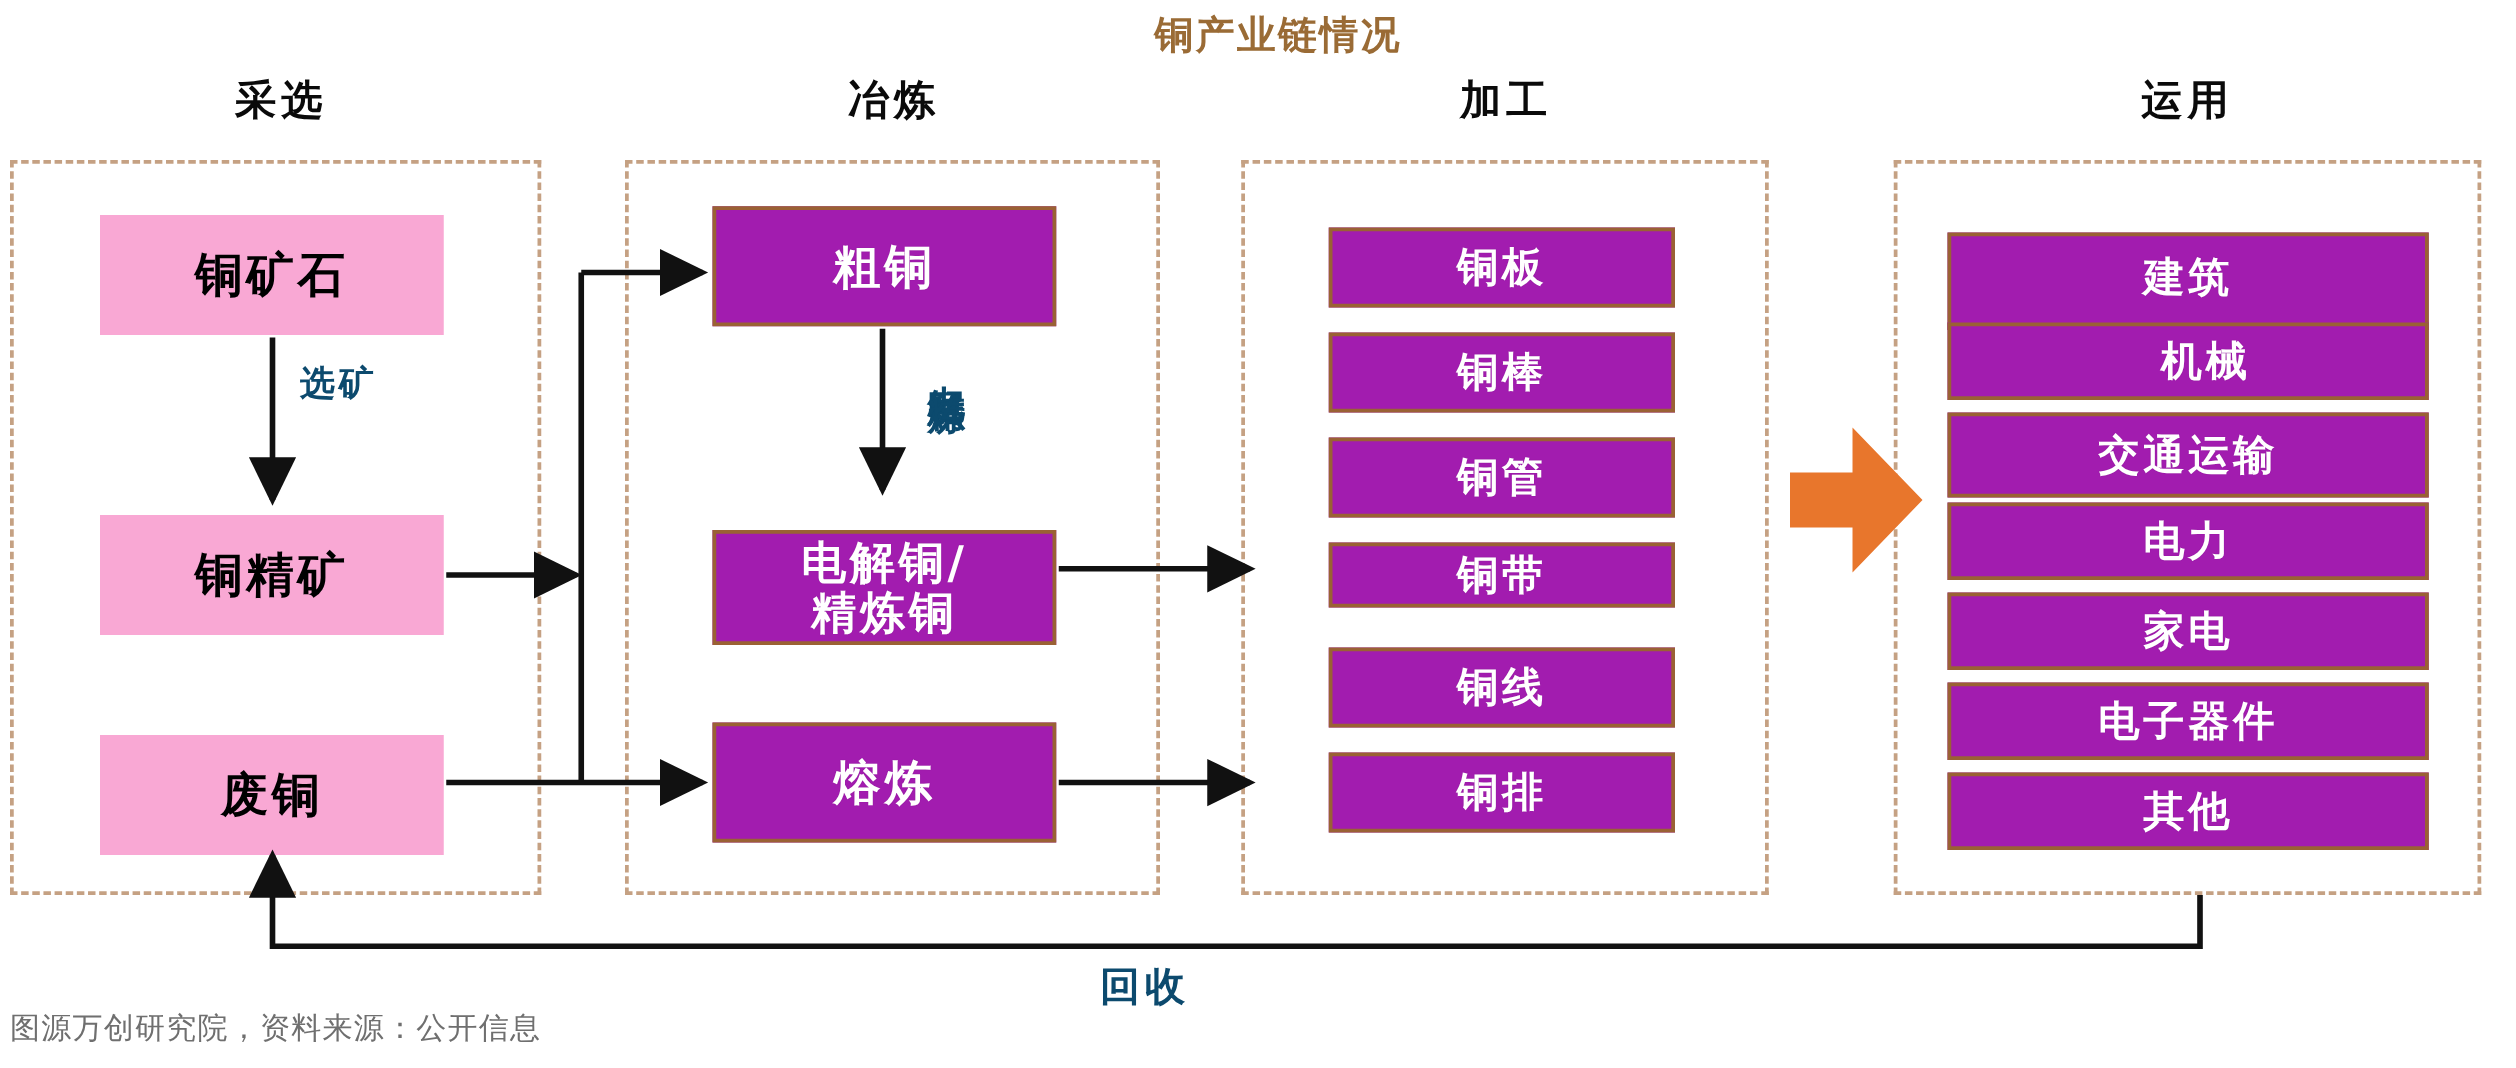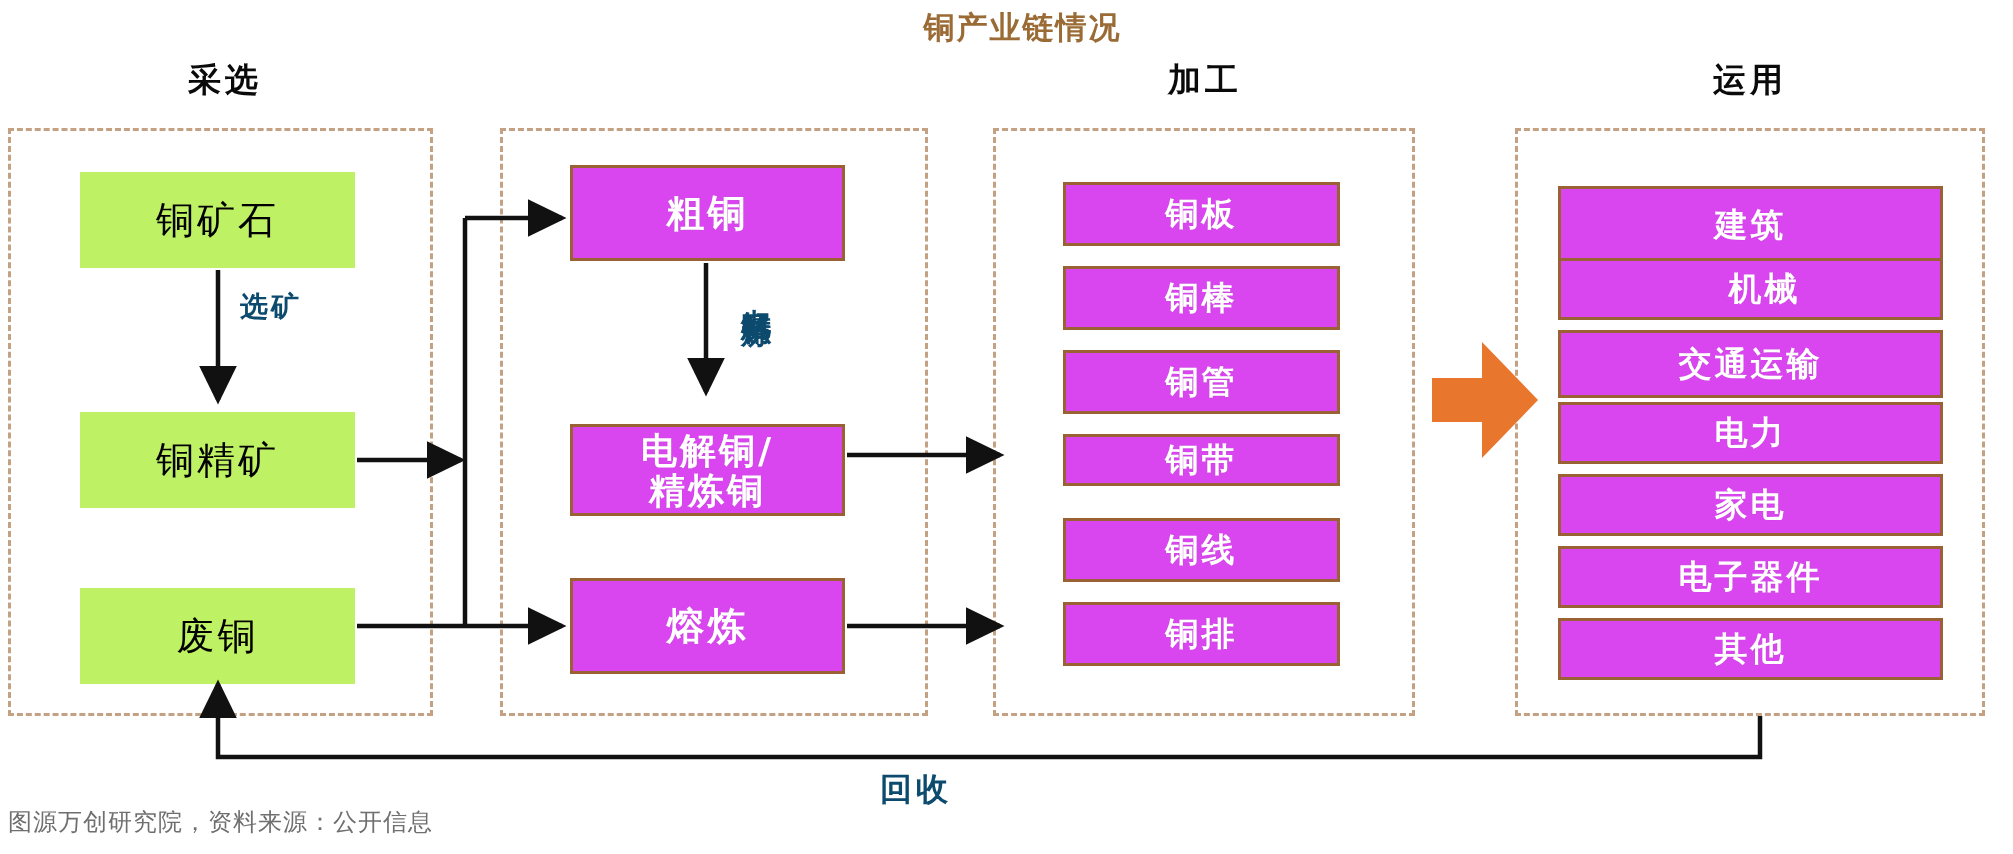--- a/index.html
+++ b/index.html
@@ -22,27 +22,27 @@
     letter-spacing:4px;font-family:"DejaVu Serif","Liberation Serif",serif;
   }
 
   
   .panel{
     position:absolute;border:3px dashed #c5a183;box-sizing:border-box;background:transparent;
   }
 
   
   .gbox{
-    position:absolute;background:#bef264;box-sizing:border-box;
+    position:absolute;background:#f9a8d4;box-sizing:border-box;
     display:flex;align-items:center;justify-content:center;
-    color:#000;font-weight:400;letter-spacing:3px;
+    color:#000;font-weight:700;letter-spacing:3px;
     font-family:"DejaVu Serif","Liberation Serif",serif;
   }
   .cbox{
-    position:absolute;background:#d946ef;border:3px solid #9a6134;box-sizing:border-box;
+    position:absolute;background:#a21caf;border:3px solid #9a6134;box-sizing:border-box;
     display:flex;align-items:center;justify-content:center;flex-direction:column;
     color:#ffffff;font-weight:700;letter-spacing:3px;line-height:1.12;
     font-family:"DejaVu Serif","Liberation Serif",serif;
     text-shadow:0 0 1px rgba(0,0,0,.15);
   }
 
   
   .lbl{
     position:absolute;color:#0c4a6e;font-weight:700;
     font-family:"DejaVu Serif","Liberation Serif",serif;
@@ -58,20 +58,21 @@
   svg.wires{position:absolute;left:0;top:0;width:2013px;height:854px;pointer-events:none;}
 </style>
 </head>
 <body>
 
 <div class="stage">
 
   <div class="title">铜产业链情况</div>
 
   <div class="stage-head" style="left:30px;top:58px;width:390px;">采选</div>
+  <div class="stage-head" style="left:500px;top:58px;width:430px;">冶炼</div>
   <div class="stage-head" style="left:995px;top:58px;width:420px;">加工</div>
   <div class="stage-head" style="left:1515px;top:58px;width:470px;">运用</div>
 
   <div class="panel" style="left:8px;  top:128px;width:425px;height:588px;"></div>
   <div class="panel" style="left:500px;top:128px;width:428px;height:588px;"></div>
   <div class="panel" style="left:993px;top:128px;width:422px;height:588px;"></div>
   <div class="panel" style="left:1515px;top:128px;width:470px;height:588px;"></div>
 
   <div class="gbox" style="left:80px;top:172px;width:275px;height:96px;font-size:38px;">铜矿石</div>
   <div class="gbox" style="left:80px;top:412px;width:275px;height:96px;font-size:38px;">铜精矿</div>
@@ -86,21 +87,21 @@
 
   <div class="cbox" style="left:570px;top:578px;width:275px;height:96px;font-size:38px;">熔炼</div>
 
   <div class="cbox" style="left:1063px;top:182px;width:277px;height:64px;font-size:33px;">铜板</div>
   <div class="cbox" style="left:1063px;top:266px;width:277px;height:64px;font-size:33px;">铜棒</div>
   <div class="cbox" style="left:1063px;top:350px;width:277px;height:64px;font-size:33px;">铜管</div>
   <div class="cbox" style="left:1063px;top:434px;width:277px;height:52px;font-size:33px;">铜带</div>
   <div class="cbox" style="left:1063px;top:518px;width:277px;height:64px;font-size:33px;">铜线</div>
   <div class="cbox" style="left:1063px;top:602px;width:277px;height:64px;font-size:33px;">铜排</div>
 
-  <div class="cbox" style="left:1558px;top:186px;width:385px;height:78px;font-size:33px;">建筑</div>
+  <div class="cbox" style="left:1558px;top:186px;width:385px;height:78px;font-size:33px;font-family:Liberation Mono, monospace;">建筑</div>
   <div class="cbox" style="left:1558px;top:258px;width:385px;height:62px;font-size:33px;padding-left:28px;">机械</div>
   <div class="cbox" style="left:1558px;top:330px;width:385px;height:68px;font-size:33px;">交通运输</div>
   <div class="cbox" style="left:1558px;top:402px;width:385px;height:62px;font-size:33px;">电力</div>
   <div class="cbox" style="left:1558px;top:474px;width:385px;height:62px;font-size:33px;">家电</div>
   <div class="cbox" style="left:1558px;top:546px;width:385px;height:62px;font-size:33px;">电子器件</div>
   <div class="cbox" style="left:1558px;top:618px;width:385px;height:62px;font-size:33px;">其他</div>
 
   <svg class="wires" viewBox="0 0 2013 854">
     <defs>
       <marker id="ah" markerWidth="9" markerHeight="9" refX="7.6" refY="4.5" orient="auto">

